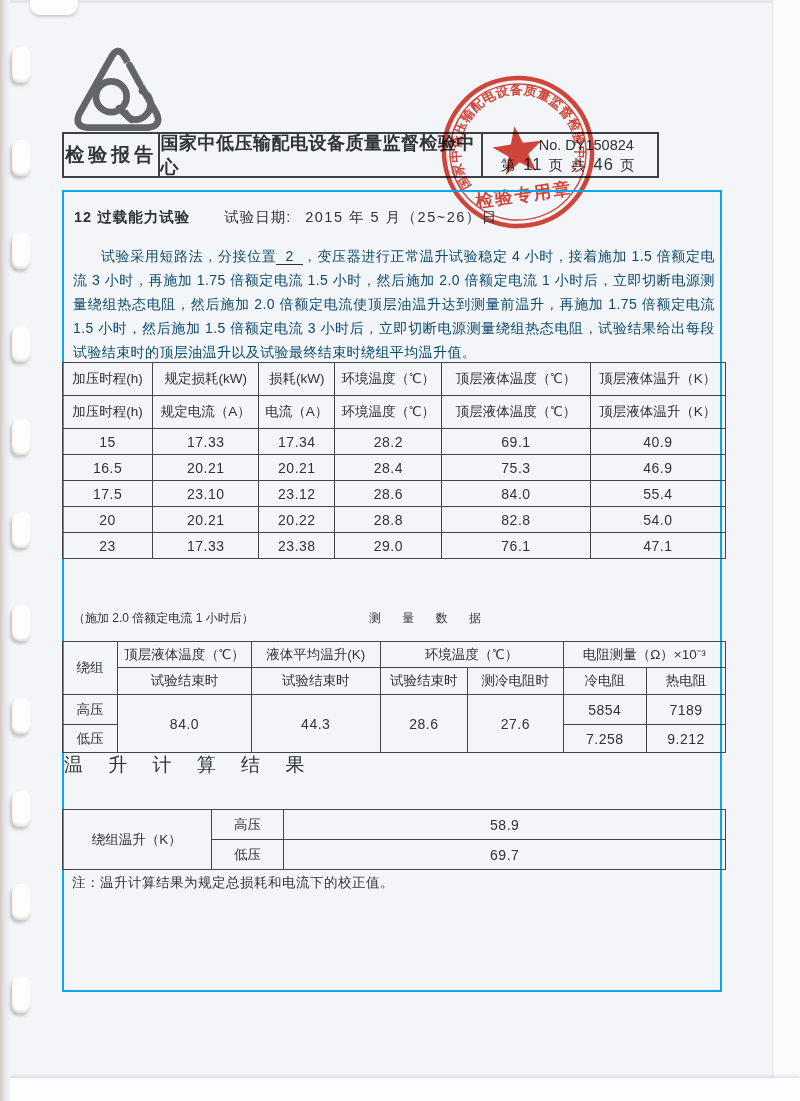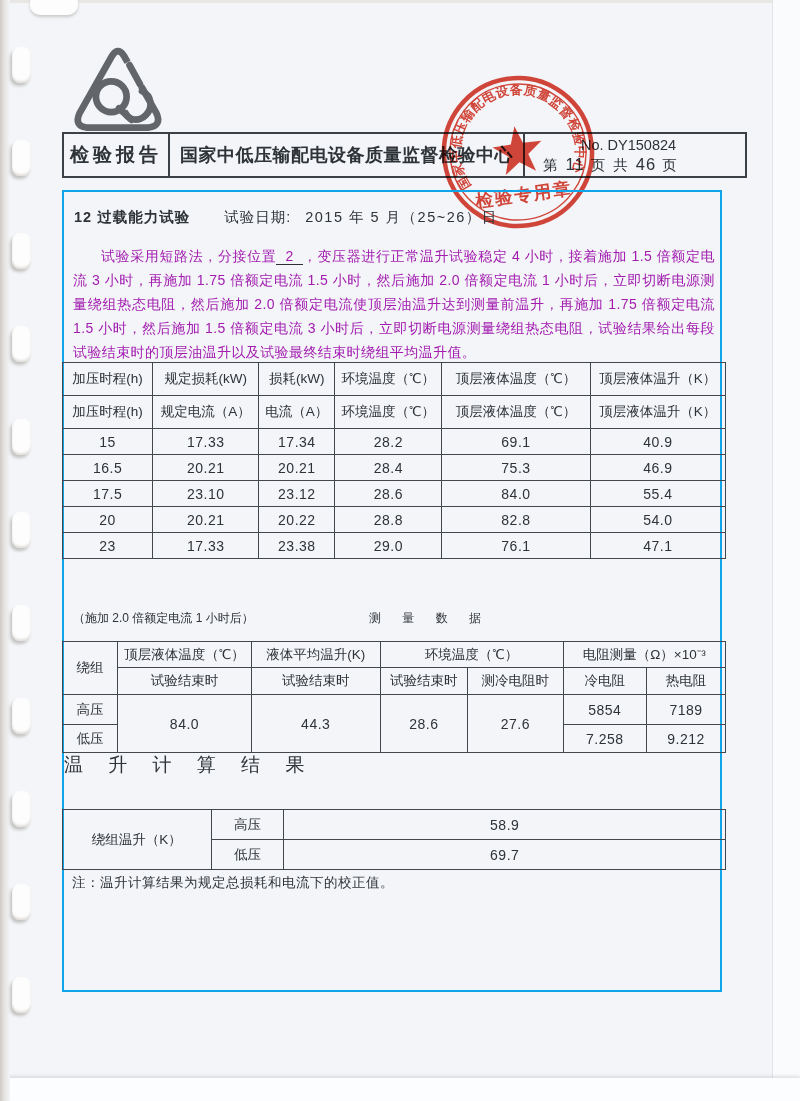--- a/index.html
+++ b/index.html
@@ -23,21 +23,21 @@
   .hole { position:absolute; left:12px; width:19px; height:36px; background:#fdfdfd;
           border-radius:8px;
           box-shadow:-2px 3px 3px rgba(130,124,118,.4), inset 0 -2px 2px rgba(205,200,194,.55); }
   .tab-top { position:absolute; left:30px; top:-7px; width:48px; height:22px; background:#fdfdfd;
           border-radius:10px; box-shadow:0 2px 3px rgba(130,124,118,.35); }
 
   
   .logo { position:absolute; left:70px; top:45px; width:96px; height:94px; }
 
   
-  .hdr { position:absolute; left:62px; top:132px; width:685px; height:46px;
+  .hdr { position:absolute; left:62px; top:132px; width:597px; height:46px;
          display:flex; border:2px solid #3c4147; background:transparent; }
   .hdr-cell { border-right:2px solid #3c4147; display:flex; align-items:center; justify-content:center; }
   .hdr-cell:last-child { border-right:none; }
   .hdr-title { width:106px; font-size:19px; font-weight:bold; letter-spacing:4px; }
   .hdr-name  { width:355px; font-size:18px; font-weight:bold; letter-spacing:.5px; }
   .hdr-meta  { width:192px; flex-direction:column; align-items:flex-start; justify-content:center;
                font-size:14.5px; line-height:19px; }
   .hdr-no    { margin-left:56px; white-space:nowrap; }
   .hdr-page  { margin-left:18px; white-space:nowrap; letter-spacing:2px; }
   .hdr-page b { font-size:16.5px; font-weight:normal; letter-spacing:1px; }
@@ -48,21 +48,21 @@
 
   
   .box { position:absolute; left:62px; top:190px; width:660px; height:802px;
          border:2px solid #0ea5e9; }
   .sec-line { position:absolute; left:10px; top:16px; width:640px; font-size:14.5px; display:flex; }
   .sec-heading { font-weight:bold; letter-spacing:1px; }
   .sec-date { margin-left:34px; letter-spacing:1px; }
   .sec-date-val { margin-left:14px; letter-spacing:1.5px; }
 
   .para { position:absolute; left:9px; top:52px; width:642px; font-size:14px; line-height:24px;
-          text-align:justify; text-indent:2em; letter-spacing:.4px; color:#a21caf; }
+          text-align:justify; text-indent:2em; letter-spacing:.4px; color:#0c4a6e; }
   .tap-underline { border-bottom:1.5px solid #2b3036; padding:0 9px; text-indent:0; }
 
   table { border-collapse:collapse; table-layout:fixed; width:100%; }
   td { border:1.5px solid #42474d; text-align:center; vertical-align:middle;
        font-size:13.5px; padding:0 2px; overflow:hidden; white-space:nowrap; }
   td.num { font-size:14px; letter-spacing:.5px; }
 
   .t1 { position:absolute; left:-2px; top:170px; width:664px; }
   .t1 tr.hrow td { height:33px; }
   .t1 tr.drow1 td { height:31px; }

